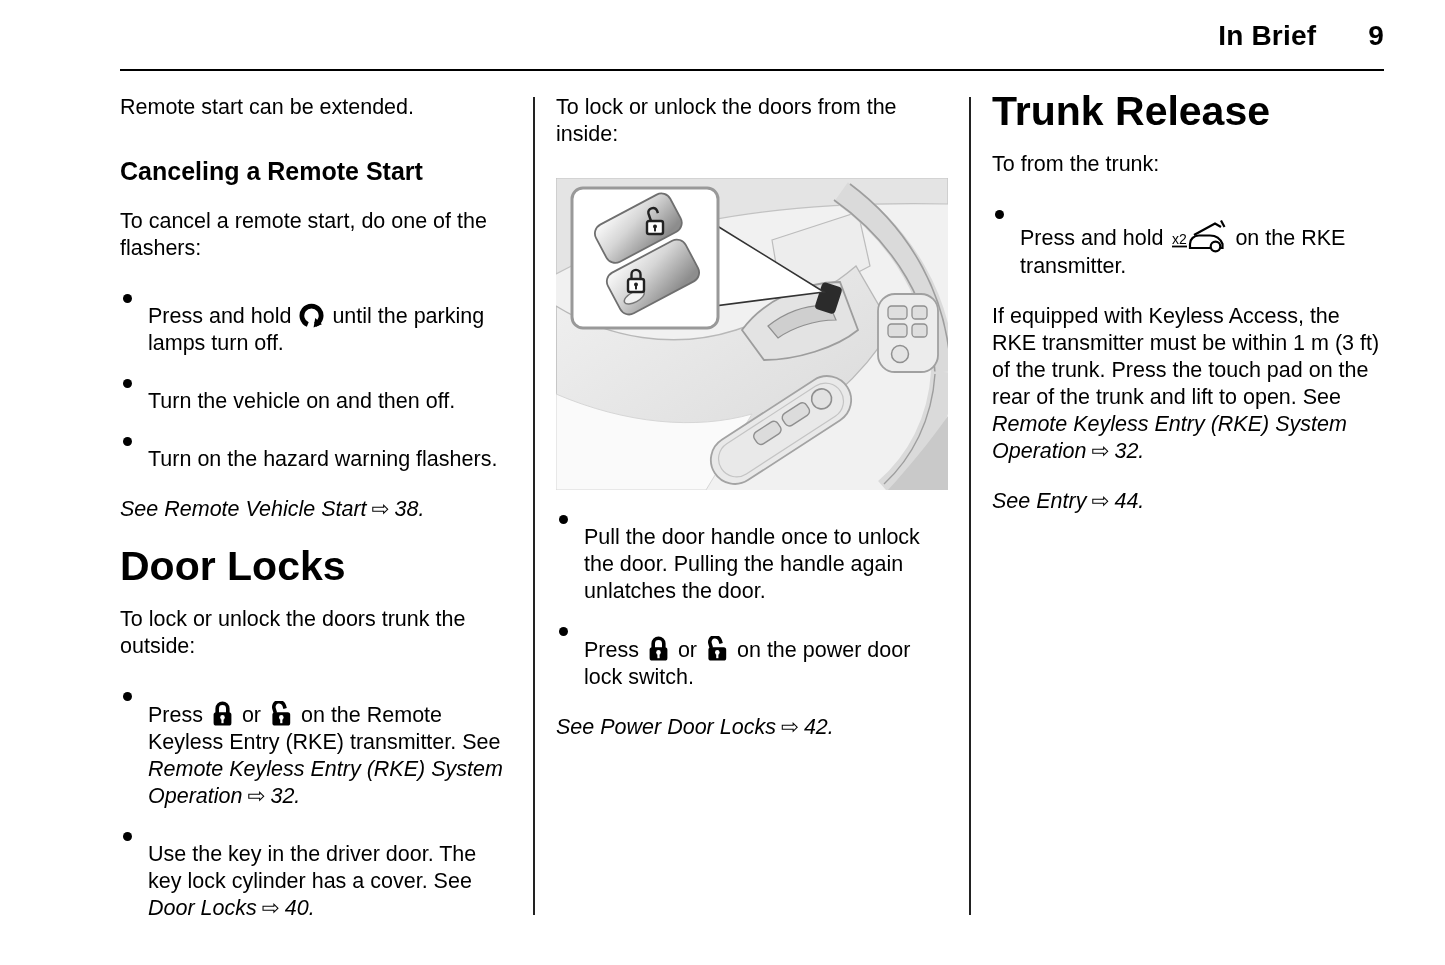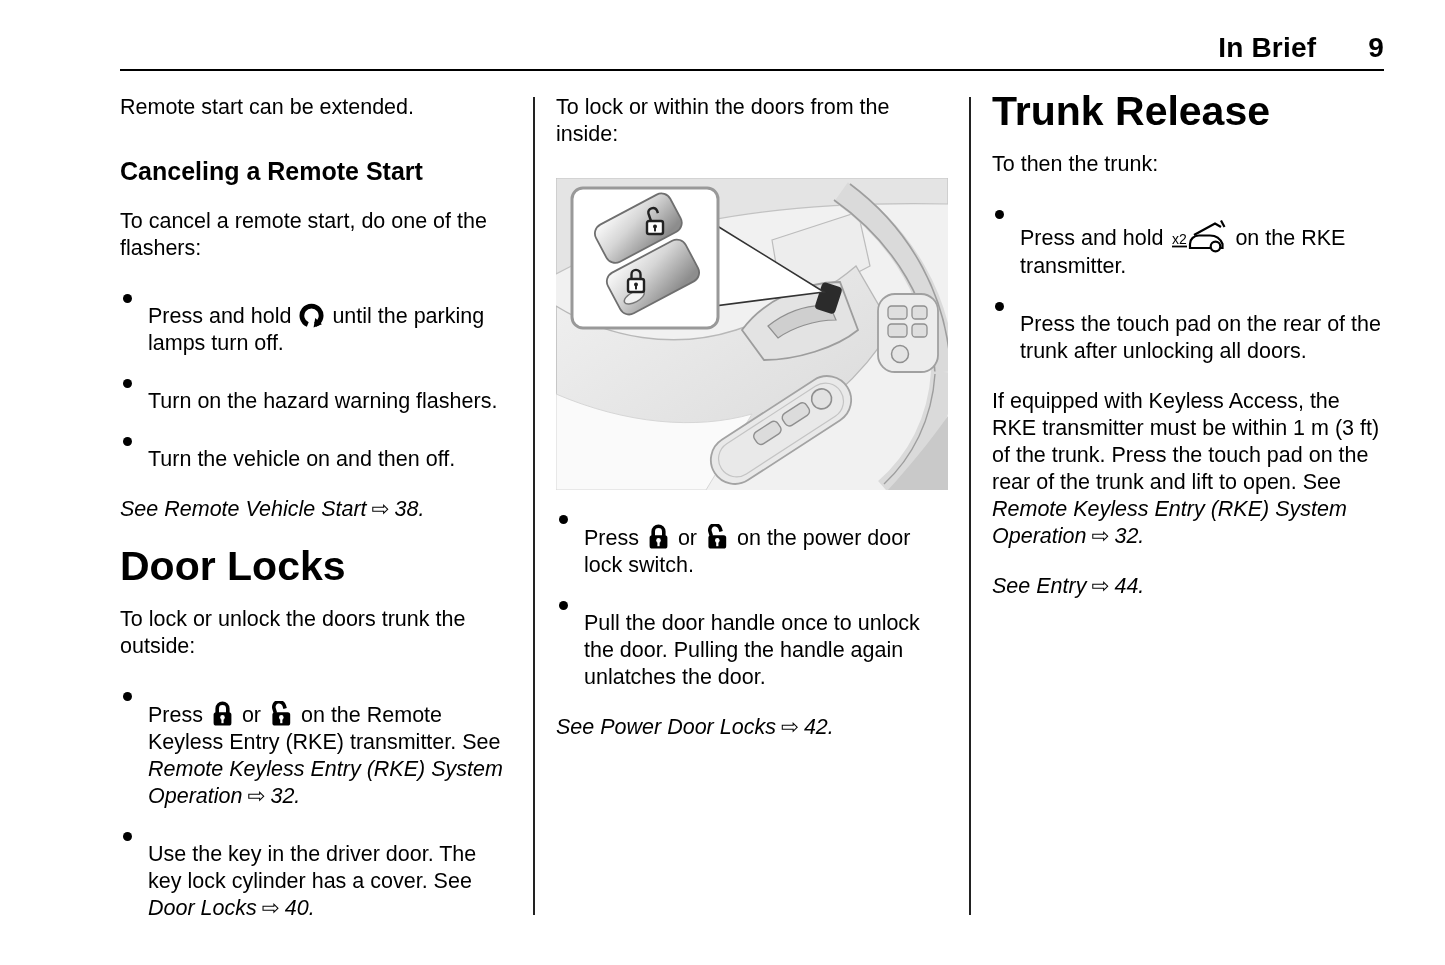--- a/index.html
+++ b/index.html
@@ -1,18 +1,18 @@
 <!DOCTYPE html>
 <html><head>
 <meta charset="utf-8">
 <style>
   html,body{margin:0;padding:0;background:#fff;}
   .page{position:relative;width:1445px;height:965px;background:#ffffff;
         font-family:"Liberation Sans",sans-serif;color:#000;overflow:hidden;}
-  .runhead{position:absolute;top:32px;right:61px;display:flex;align-items:baseline;
+  .runhead{position:absolute;top:20px;right:61px;display:flex;align-items:baseline;
            font-weight:bold;font-size:28px;letter-spacing:.2px;}
   .runhead .title{margin-right:52px;}
   .head-rule{position:absolute;top:69px;left:120px;width:1264px;height:2px;background:#000;}
   .vdiv{position:absolute;top:97px;height:818px;width:2px;background:#222;}
   .vdiv.d1{left:533px;} .vdiv.d2{left:969px;}
   .col{position:absolute;top:88px;width:392px;font-size:21.5px;line-height:27px;}
   .col.c1{left:120px;} .col.c2{left:556px;} .col.c3{left:992px;}
   .col p{margin:23px 0;}
   .col > :first-child{margin-top:6px;}
   h2{font-size:41px;line-height:34px;margin:26px 0 12px;font-weight:bold;}
@@ -54,25 +54,25 @@
         <span class="dot"></span>
         <span class="btxt">
           <span>Press and hold </span><svg class="ic" width="25" height="25" viewBox="0 0 24 24">
               <path d="M8.4,20.6 A9.2,9.2 0 1 1 15.6,20.6" fill="none" stroke="#000" stroke-width="4.6"></path>
               <path d="M14.0,23.6 L22.0,20.4 L15.6,14.4 Z" fill="#000"></path>
             </svg><span> until the parking lamps turn off.</span>
         </span>
       </div>
       <div class="bullet">
         <span class="dot"></span>
+        <span class="btxt">Turn the vehicle on and then off.</span>
+      </div>
+      <div class="bullet">
+        <span class="dot"></span>
         <span class="btxt">Turn on the hazard warning flashers.</span>
-      </div>
-      <div class="bullet">
-        <span class="dot"></span>
-        <span class="btxt">Turn the vehicle on and then off.</span>
       </div>
     </div>
 
     <p class="ref-line">
       <span>See </span><em>Remote Vehicle Start</em><span class="ref-arrow">⇨</span><em>38.</em>
     </p>
 
     <h2>Door Locks</h2>
     <p>To lock or unlock the doors trunk the outside:</p>
 
@@ -96,21 +96,21 @@
       <div class="bullet">
         <span class="dot"></span>
         <span class="btxt">
           <span>Use the key in the driver door. The key lock cylinder has a cover. See </span><em>Door Locks</em><span class="ref-arrow">⇨</span><em>40.</em>
         </span>
       </div>
     </div>
   </div>
 
   <div class="col c2">
-    <p>To lock or within the doors from the inside:</p>
+    <p>To lock or unlock the doors from the inside:</p>
 
     <div class="figure">
       <svg width="392" height="312" viewBox="0 0 392 312">
         <defs>
           <linearGradient id="gBtn" x1="0" y1="0" x2="0.7" y2="1">
             <stop offset="0" stop-color="#fdfdfd"></stop>
               <stop offset="0.45" stop-color="#d6d6d6"></stop>
               <stop offset="1" stop-color="#8d8d8d"></stop>
           </linearGradient>
           <linearGradient id="gPanel" x1="0" y1="0" x2="1" y2="1">
@@ -175,67 +175,63 @@
           <path d="M-4.5,-1 v-4.6 a4.5,4.5 0 0 1 9,0 v4.6" fill="none" stroke="#222" stroke-width="2.4"></path>
           <circle cx="0" cy="4.5" r="2" fill="#222"></circle>
             <rect x="-1" y="5" width="2" height="4.4" fill="#222"></rect>
         </g>
       </svg>
     </div>
 
     <div class="bullets">
       <div class="bullet">
         <span class="dot"></span>
+        <span class="btxt">Pull the door handle once to unlock the door. Pulling the handle again unlatches the door.</span>
+      </div>
+      <div class="bullet">
+        <span class="dot"></span>
         <span class="btxt">
           <span>Press </span><svg class="ic" width="23" height="26" viewBox="0 0 23 26">
               <path d="M6.2,12 V7.6 a5.3,5.3 0 0 1 10.6,0 V12" fill="none" stroke="#000" stroke-width="3.6"></path>
               <rect x="2.6" y="11.2" width="17.8" height="13.4" rx="2.6" fill="#000"></rect>
               <circle cx="11.5" cy="16.4" r="2.3" fill="#fff"></circle>
               <rect x="10.4" y="17.4" width="2.2" height="4.8" fill="#fff"></rect>
             </svg><span> or </span><svg class="ic" width="24" height="26" viewBox="0 0 24 26">
               <path d="M6.4,12 L5.0,7.4 a5.3,5.3 0 0 1 10.2,-2.9 l0.9,3.1" fill="none" stroke="#000" stroke-width="3.6"></path>
               <rect x="3.4" y="11.2" width="17.8" height="13.4" rx="2.6" fill="#000"></rect>
               <circle cx="12.3" cy="16.4" r="2.3" fill="#fff"></circle>
               <rect x="11.2" y="17.4" width="2.2" height="4.8" fill="#fff"></rect>
             </svg><span> on the power door lock switch.</span>
         </span>
       </div>
-      <div class="bullet">
-        <span class="dot"></span>
-        <span class="btxt">Pull the door handle once to unlock the door. Pulling the handle again unlatches the door.</span>
-      </div>
     </div>
 
     <p class="ref-line">
       <span>See </span><em>Power Door Locks</em><span class="ref-arrow">⇨</span><em>42.</em>
     </p>
   </div>
 
   <div class="col c3">
     <h2>Trunk Release</h2>
-    <p>To then the trunk:</p>
+    <p>To from the trunk:</p>
 
     <div class="bullets">
       <div class="bullet">
         <span class="dot"></span>
         <span class="btxt">
           <span>Press and hold </span><svg class="ic-trunk" width="56" height="34" viewBox="0 0 56 34">
               <text x="1" y="25" font-size="14" font-family="Liberation Sans, sans-serif" fill="#000">x2</text>
               <path d="M1,27.5 h15" stroke="#000" stroke-width="1.8" fill="none"></path>
               <path d="M19,25 c0,-5 4,-8.5 9,-8.5 h11 c6,0 10.5,3.5 12.5,8.5 v4 h-32.5 z" fill="none" stroke="#000" stroke-width="2.2"></path>
               <circle cx="44.5" cy="27.5" r="4.8" fill="#fff" stroke="#000" stroke-width="2.2"></circle>
               <path d="M23,16 L44,4.5 l6,3.5" fill="none" stroke="#000" stroke-width="2.2"></path>
               <path d="M50,1.5 l3.5,6.5" fill="none" stroke="#000" stroke-width="2.2"></path>
             </svg><span> on the RKE transmitter.</span>
         </span>
       </div>
-      <div class="bullet">
-        <span class="dot"></span>
-        <span class="btxt">Press the touch pad on the rear of the trunk after unlocking all doors.</span>
-      </div>
     </div>
 
     <p>
       <span>If equipped with Keyless Access, the RKE transmitter must be within 1 m (3 ft) of the trunk. Press the touch pad on the rear of the trunk and lift to open. See </span><em>Remote Keyless Entry (RKE) System Operation</em><span class="ref-arrow">⇨</span><em>32.</em>
     </p>
 
     <p class="ref-line">
       <span>See </span><em>Entry</em><span class="ref-arrow">⇨</span><em>44.</em>
     </p>
   </div>

